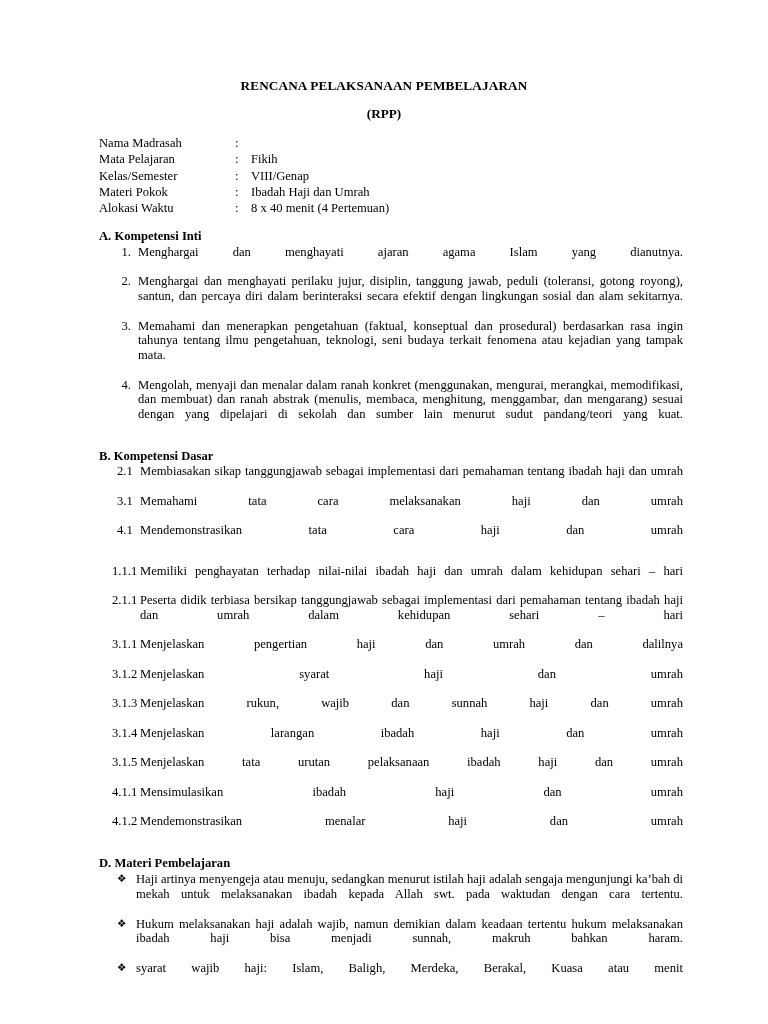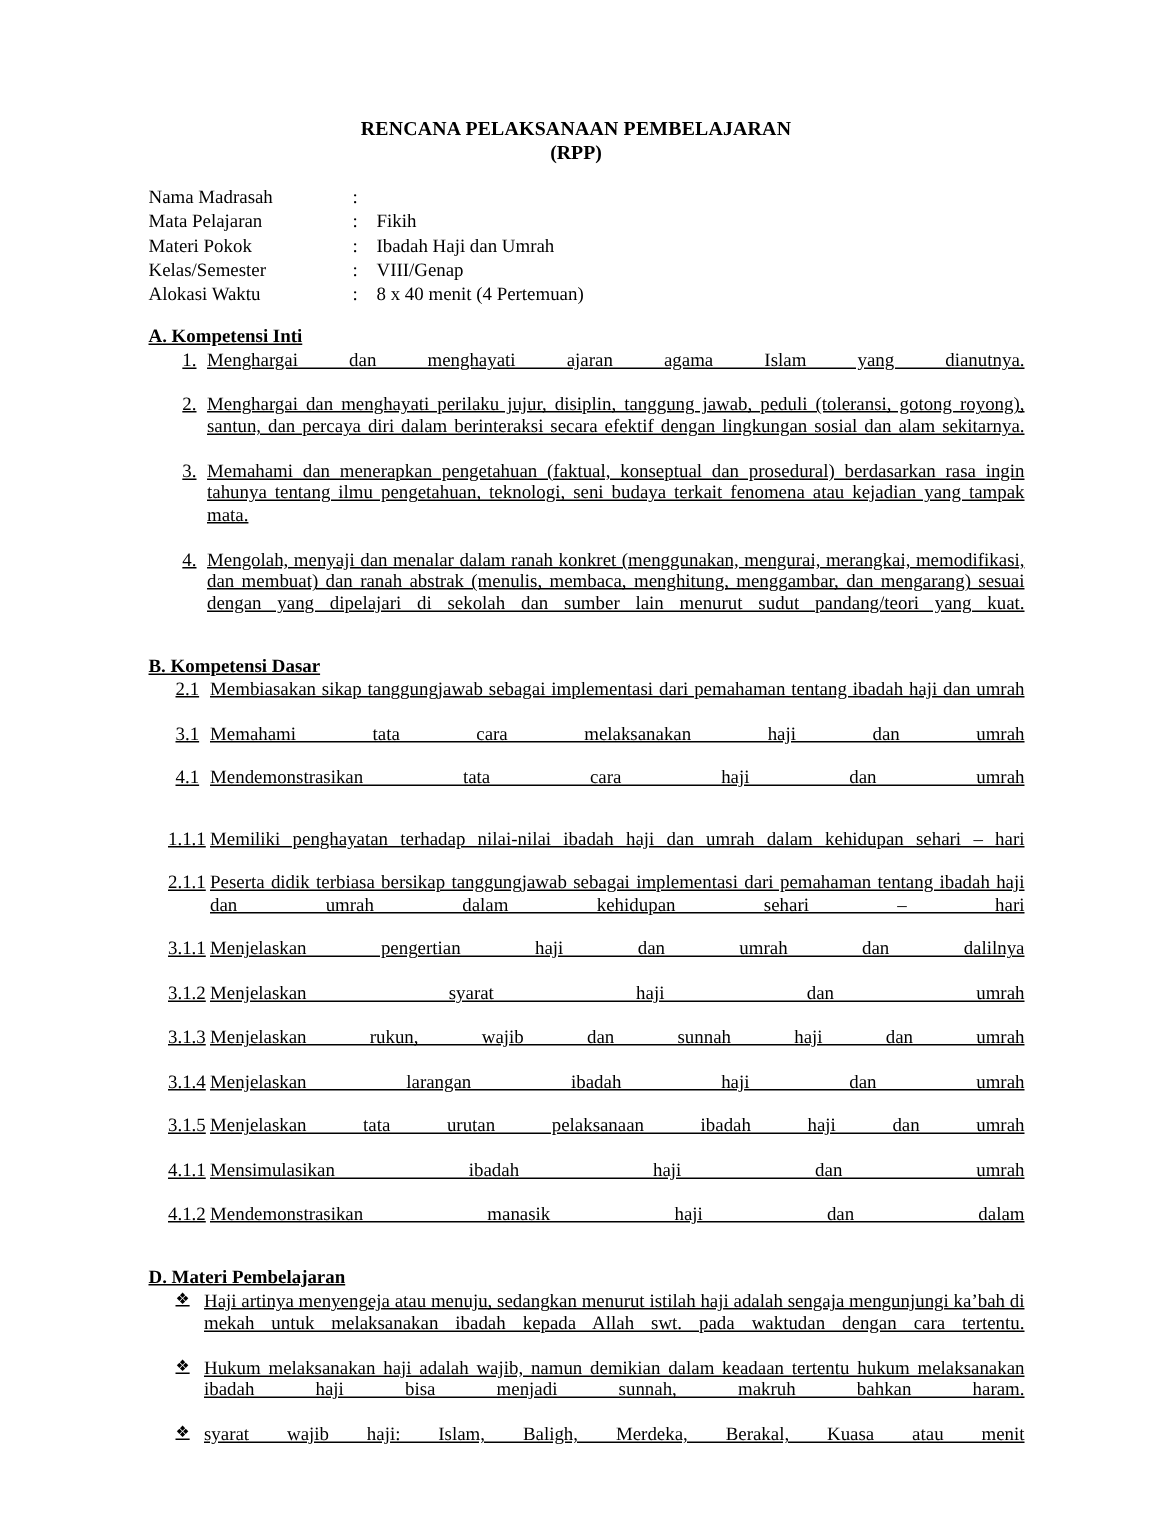--- a/index.html
+++ b/index.html
@@ -30,41 +30,41 @@
     letter-spacing: 0.15px;
     line-height: 15.5px;
     margin: 0;
     padding-right: 14px;
   }
   .doc-subtitle {
     text-align: center;
     font-weight: bold;
     font-size: 13.2px;
     line-height: 15.5px;
-    margin: 0 0 14px 0;
+    margin: 12px 0 14px 0;
     padding-right: 14px;
   }
 
   
   .meta {
     border-collapse: collapse;
     margin: 0 12px 12px 0;
     font-size: 12.6px;
   }
   .meta td {
     padding: 0;
     line-height: 16.3px;
     vertical-align: top;
     white-space: nowrap;
   }
   .meta td.lbl { width: 136px; }
   .meta td.sep { width: 16px; }
 
   
-  .section { margin: 0 0 2px 0; text-decoration: underline; }
+  .section { margin: 0 0 2px 0; }
   .sec-head {
     font-weight: bold;
     font-size: 12.6px;
     line-height: 16.5px;
     margin: 0 0 0 0;
   }
   .sec-body { margin: 0; }
 
   
   .row {
@@ -126,28 +126,28 @@
         <td class="lbl">Nama Madrasah</td>
         <td class="sep">:</td>
         <td class="val"></td>
       </tr>
       <tr>
         <td class="lbl">Mata Pelajaran</td>
         <td class="sep">:</td>
         <td class="val">Fikih</td>
       </tr>
       <tr>
+        <td class="lbl">Kelas/Semester</td>
+        <td class="sep">:</td>
+        <td class="val">VIII/Genap</td>
+      </tr>
+      <tr>
         <td class="lbl">Materi Pokok</td>
         <td class="sep">:</td>
         <td class="val">Ibadah Haji dan Umrah</td>
-      </tr>
-      <tr>
-        <td class="lbl">Kelas/Semester</td>
-        <td class="sep">:</td>
-        <td class="val">VIII/Genap</td>
       </tr>
       <tr>
         <td class="lbl">Alokasi Waktu</td>
         <td class="sep">:</td>
         <td class="val">8 x 40 menit (4 Pertemuan)</td>
       </tr>
     </tbody>
   </table>
 
   <div class="section">
@@ -219,21 +219,21 @@
       <div class="row lvl-c">
         <span class="mk">3.1.5</span>
         <span class="tx">Menjelaskan tata urutan pelaksanaan ibadah haji dan umrah</span>
       </div>
       <div class="row lvl-c">
         <span class="mk">4.1.1</span>
         <span class="tx">Mensimulasikan ibadah haji dan umrah</span>
       </div>
       <div class="row lvl-c">
         <span class="mk">4.1.2</span>
-        <span class="tx">Mendemonstrasikan manasik haji dan dalam</span>
+        <span class="tx">Mendemonstrasikan menalar haji dan umrah</span>
       </div>
     </div>
   </div>
 
   <div class="section" style="margin-top:11px;">
     <div class="sec-head">D. Materi Pembelajaran</div>
     <div class="sec-body sec-d-body">
       <div class="row lvl-d">
         <span class="mk">❖</span>
         <span class="tx">Haji artinya menyengeja atau menuju, sedangkan menurut istilah haji adalah sengaja mengunjungi ka’bah di mekah untuk melaksanakan ibadah kepada Allah swt. pada waktudan dengan cara tertentu.</span>

